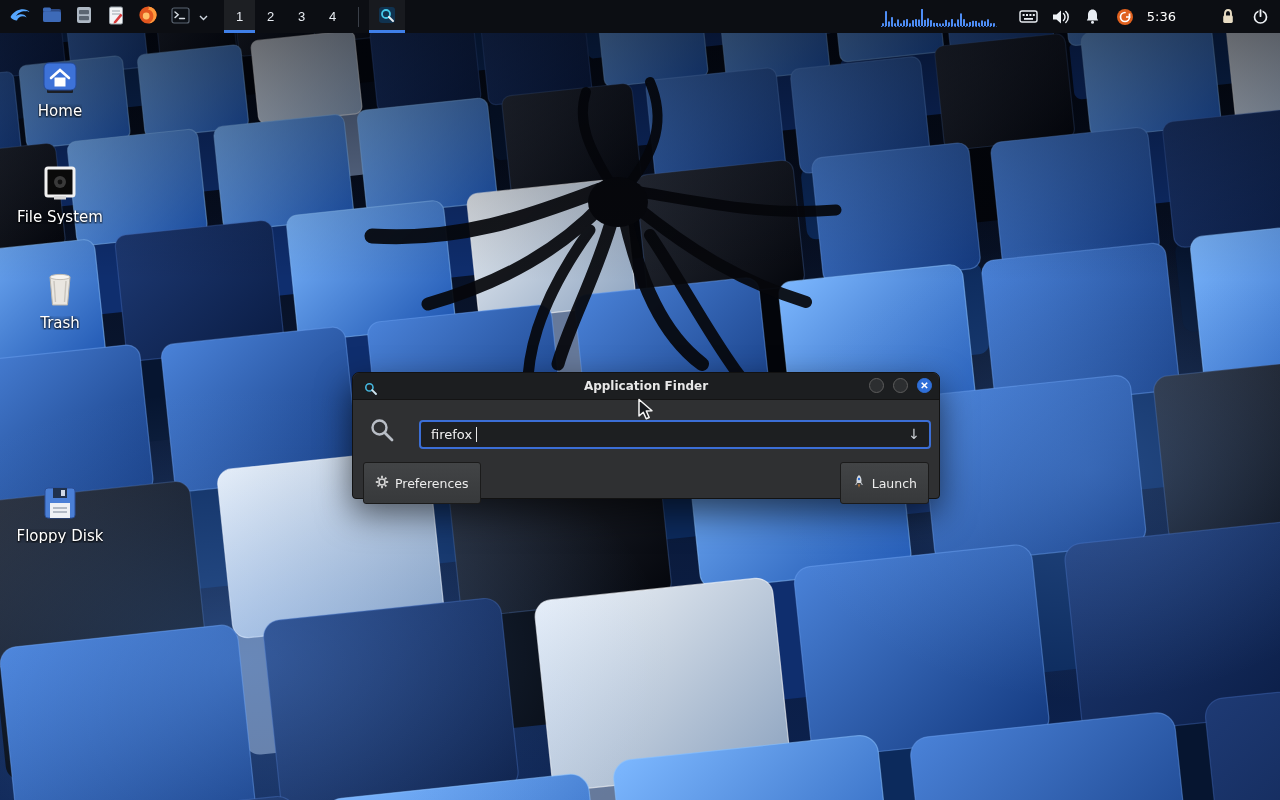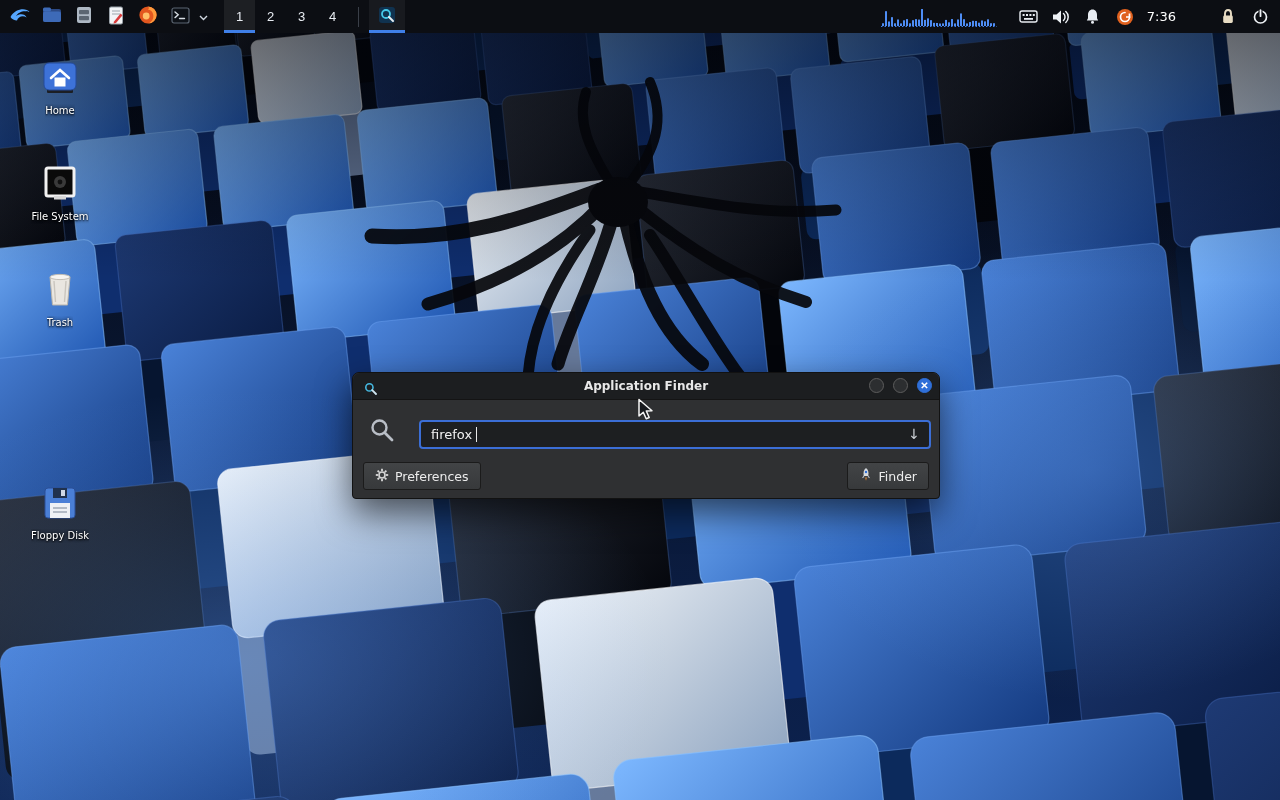--- a/index.html
+++ b/index.html
@@ -24,21 +24,21 @@
   #cpu-graph{width:118px;height:26px;margin-right:14px;}
   .tray-btn{width:26px;height:31px;display:flex;align-items:center;justify-content:center;
     background:transparent;border:none;padding:0;margin:0 3px;}
   #clock{color:#ffffff;font-size:13px;margin:0 10px 0 6px;}
   .tray-gap{width:26px;}
 
   
   .dicon{position:absolute;left:5px;width:110px;display:flex;flex-direction:column;
     align-items:center;gap:5px;z-index:5;}
   .dicon .ic{width:46px;height:42px;display:flex;align-items:center;justify-content:center;}
-  .dicon .lbl{color:#ffffff;font-size:10px;text-align:left;
+  .dicon .lbl{color:#ffffff;font-size:15px;text-align:left;
     text-shadow:0 1px 2px #000,0 0 4px #000;line-height:14px;max-width:108px;
     white-space:nowrap;overflow:hidden;text-overflow:ellipsis;}
 
   
   #finder{position:absolute;left:352px;top:372px;width:586px;height:125px;z-index:40;
     background:#2f3032;border:1px solid #121212;border-radius:7px 7px 4px 4px;
     box-shadow:0 14px 34px rgba(0,0,0,.6);}
   #titlebar{position:relative;height:26px;background:#1c1e20;border-radius:7px 7px 0 0;
     border-bottom:1px solid #141414;}
   #win-title{position:absolute;left:0;right:0;top:0;height:24px;line-height:26px;
@@ -49,21 +49,21 @@
   #btn-min{right:55px;} #btn-max{right:31px;}
   #btn-close{right:7px;background:#2f6fd8;border-color:#2f6fd8;color:#fff;font-size:10px;
     line-height:13px;text-align:center;font-weight:bold;padding:0;}
   #search-icon{position:absolute;left:16px;top:44px;}
   #search-input{position:absolute;left:66px;top:47px;width:512px;height:29px;
     background:#1d1f21;border:2px solid #3b6ed6;border-radius:4px;box-sizing:border-box;
     display:flex;align-items:center;padding:0 44px 0 10px;}
   #search-text{color:#f2f2f2;font-size:13px;}
   #caret{width:1px;height:15px;background:#e8e8e8;margin-left:4px;}
   #input-arrow{position:absolute;right:9px;top:4px;color:#cfd3d8;font-size:14px;}
-  .fbtn{position:absolute;top:89px;height:28px;display:inline-flex;align-items:center;
+  .fbtn{position:absolute;top:89px;height:42px;display:inline-flex;align-items:center;
     gap:6px;background:linear-gradient(#424446,#37393b);border:1px solid #1b1b1b;
     border-radius:3px;color:#ececec;font-size:12.5px;padding:0 11px;
     font-family:"DejaVu Sans","Liberation Sans",sans-serif;}
   #btn-prefs{left:10px;} #btn-launch{right:10px;}
 
   #cursor{position:absolute;left:636px;top:398px;z-index:100;}
 </style>
 </head>
 <body>
 
@@ -524,21 +524,21 @@
           <circle cx="8.5" cy="14.2" r="1.5" fill="#e8ecf2"></circle>
         </svg>
       </button>
       <button class="tray-btn">
         <svg width="18" height="18" viewBox="0 0 18 18">
           <circle cx="9" cy="9" r="8" fill="#e0611e"></circle>
           <path d="M9,4.5 A4.5,4.5 0 1 0 13.5,9" fill="none" stroke="#ffffff" stroke-width="1.7" stroke-linecap="round"></path>
           <path d="M13.5,5.5 L13.5,9 L10,9" fill="none" stroke="#ffffff" stroke-width="1.7"></path>
         </svg>
       </button>
-      <div id="clock">7:36</div>
+      <div id="clock">5:36</div>
       <div class="tray-gap"></div>
       <button class="tray-btn">
         <svg width="16" height="17" viewBox="0 0 16 17">
           <path d="M5,8 L5,5.5 C5,3.4 6.3,2 8,2 C9.7,2 11,3.4 11,5.5 L11,8" fill="none" stroke="#e8dcc4" stroke-width="1.9"></path>
           <rect x="3.2" y="7.6" width="9.6" height="7.4" rx="1.4" fill="#e8dcc4"></rect>
         </svg>
       </button>
       <button class="tray-btn">
         <svg width="17" height="17" viewBox="0 0 17 17">
           <circle cx="8.5" cy="9" r="6" fill="none" stroke="#eef1f5" stroke-width="1.7"></circle>
@@ -649,21 +649,21 @@
     <button class="fbtn" id="btn-launch">
       <span>
         <svg width="14" height="15" viewBox="0 0 14 15">
           <path d="M7,1 C9.4,2.8 10,6 9.1,9 L4.9,9 C4,6 4.6,2.8 7,1 Z" fill="#d6dade"></path>
           <circle cx="7" cy="5" r="1.2" fill="#2f6fd8"></circle>
           <path d="M4.9,8 L2.8,11.2 L5.3,10.2 Z" fill="#b8bcc2"></path>
           <path d="M9.1,8 L11.2,11.2 L8.7,10.2 Z" fill="#b8bcc2"></path>
           <path d="M6.2,10.5 L7,13.8 L7.8,10.5 Z" fill="#ef8f33"></path>
         </svg>
       </span>
-      <span>Finder</span>
+      <span>Launch</span>
     </button>
   </div>
 
   <span id="cursor">
     <svg width="21" height="23" viewBox="0 0 21 23">
       <path d="M3,1.5 L3,18 L7.3,14.2 L10.2,20.8 L13.2,19.5 L10.3,13 L16,12.7 Z" fill="#181a1e" stroke="#f5f5f5" stroke-width="1.5" stroke-linejoin="round"></path>
     </svg>
   </span>
 
 </div>

